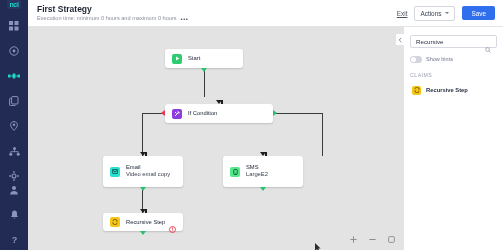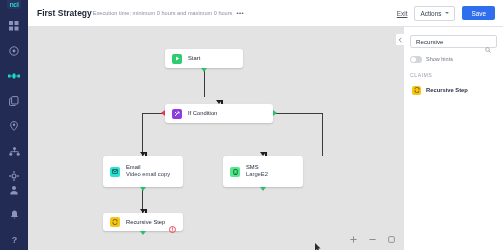--- a/index.html
+++ b/index.html
@@ -32,21 +32,21 @@
   .rail-ic { width: 14px; height: 14px; display: flex; align-items: center; justify-content: center; color: #8b94bb; }
   .rail-ic.active { color: #1fd9c5; }
   .rail-ic svg { display: block; }
 
   
   .header {
     position: absolute; left: 28px; top: 0; right: 0; height: 27px;
     background: #fff; border-bottom: 1px solid #e2e4e9;
     display: flex; align-items: center; padding: 0 8px 0 9px;
   }
-  .hdr-left { display: flex; flex-direction: row; justify-content: center; gap: 1px; }
+  .hdr-left { display: flex; flex-direction: column; justify-content: center; gap: 1px; }
   .hdr-title { font-size: 8.5px; font-weight: 700; color: #1d2433; line-height: 10px; }
   .hdr-sub-row { display: flex; align-items: center; gap: 4px; }
   .hdr-sub { font-size: 5.6px; color: #8a8f9c; line-height: 7px; }
   .hdr-dots { font-size: 6px; color: #5a6071; font-weight: 700; letter-spacing: 0.5px; cursor: pointer; }
   .hdr-right { margin-left: auto; display: flex; align-items: center; gap: 7px; }
   .exit-link {
     font-size: 6.4px; color: #4a5160; text-decoration: underline; cursor: pointer;
   }
   .actions-btn {
     font-size: 6.4px; color: #3c4354; background: #fff;

